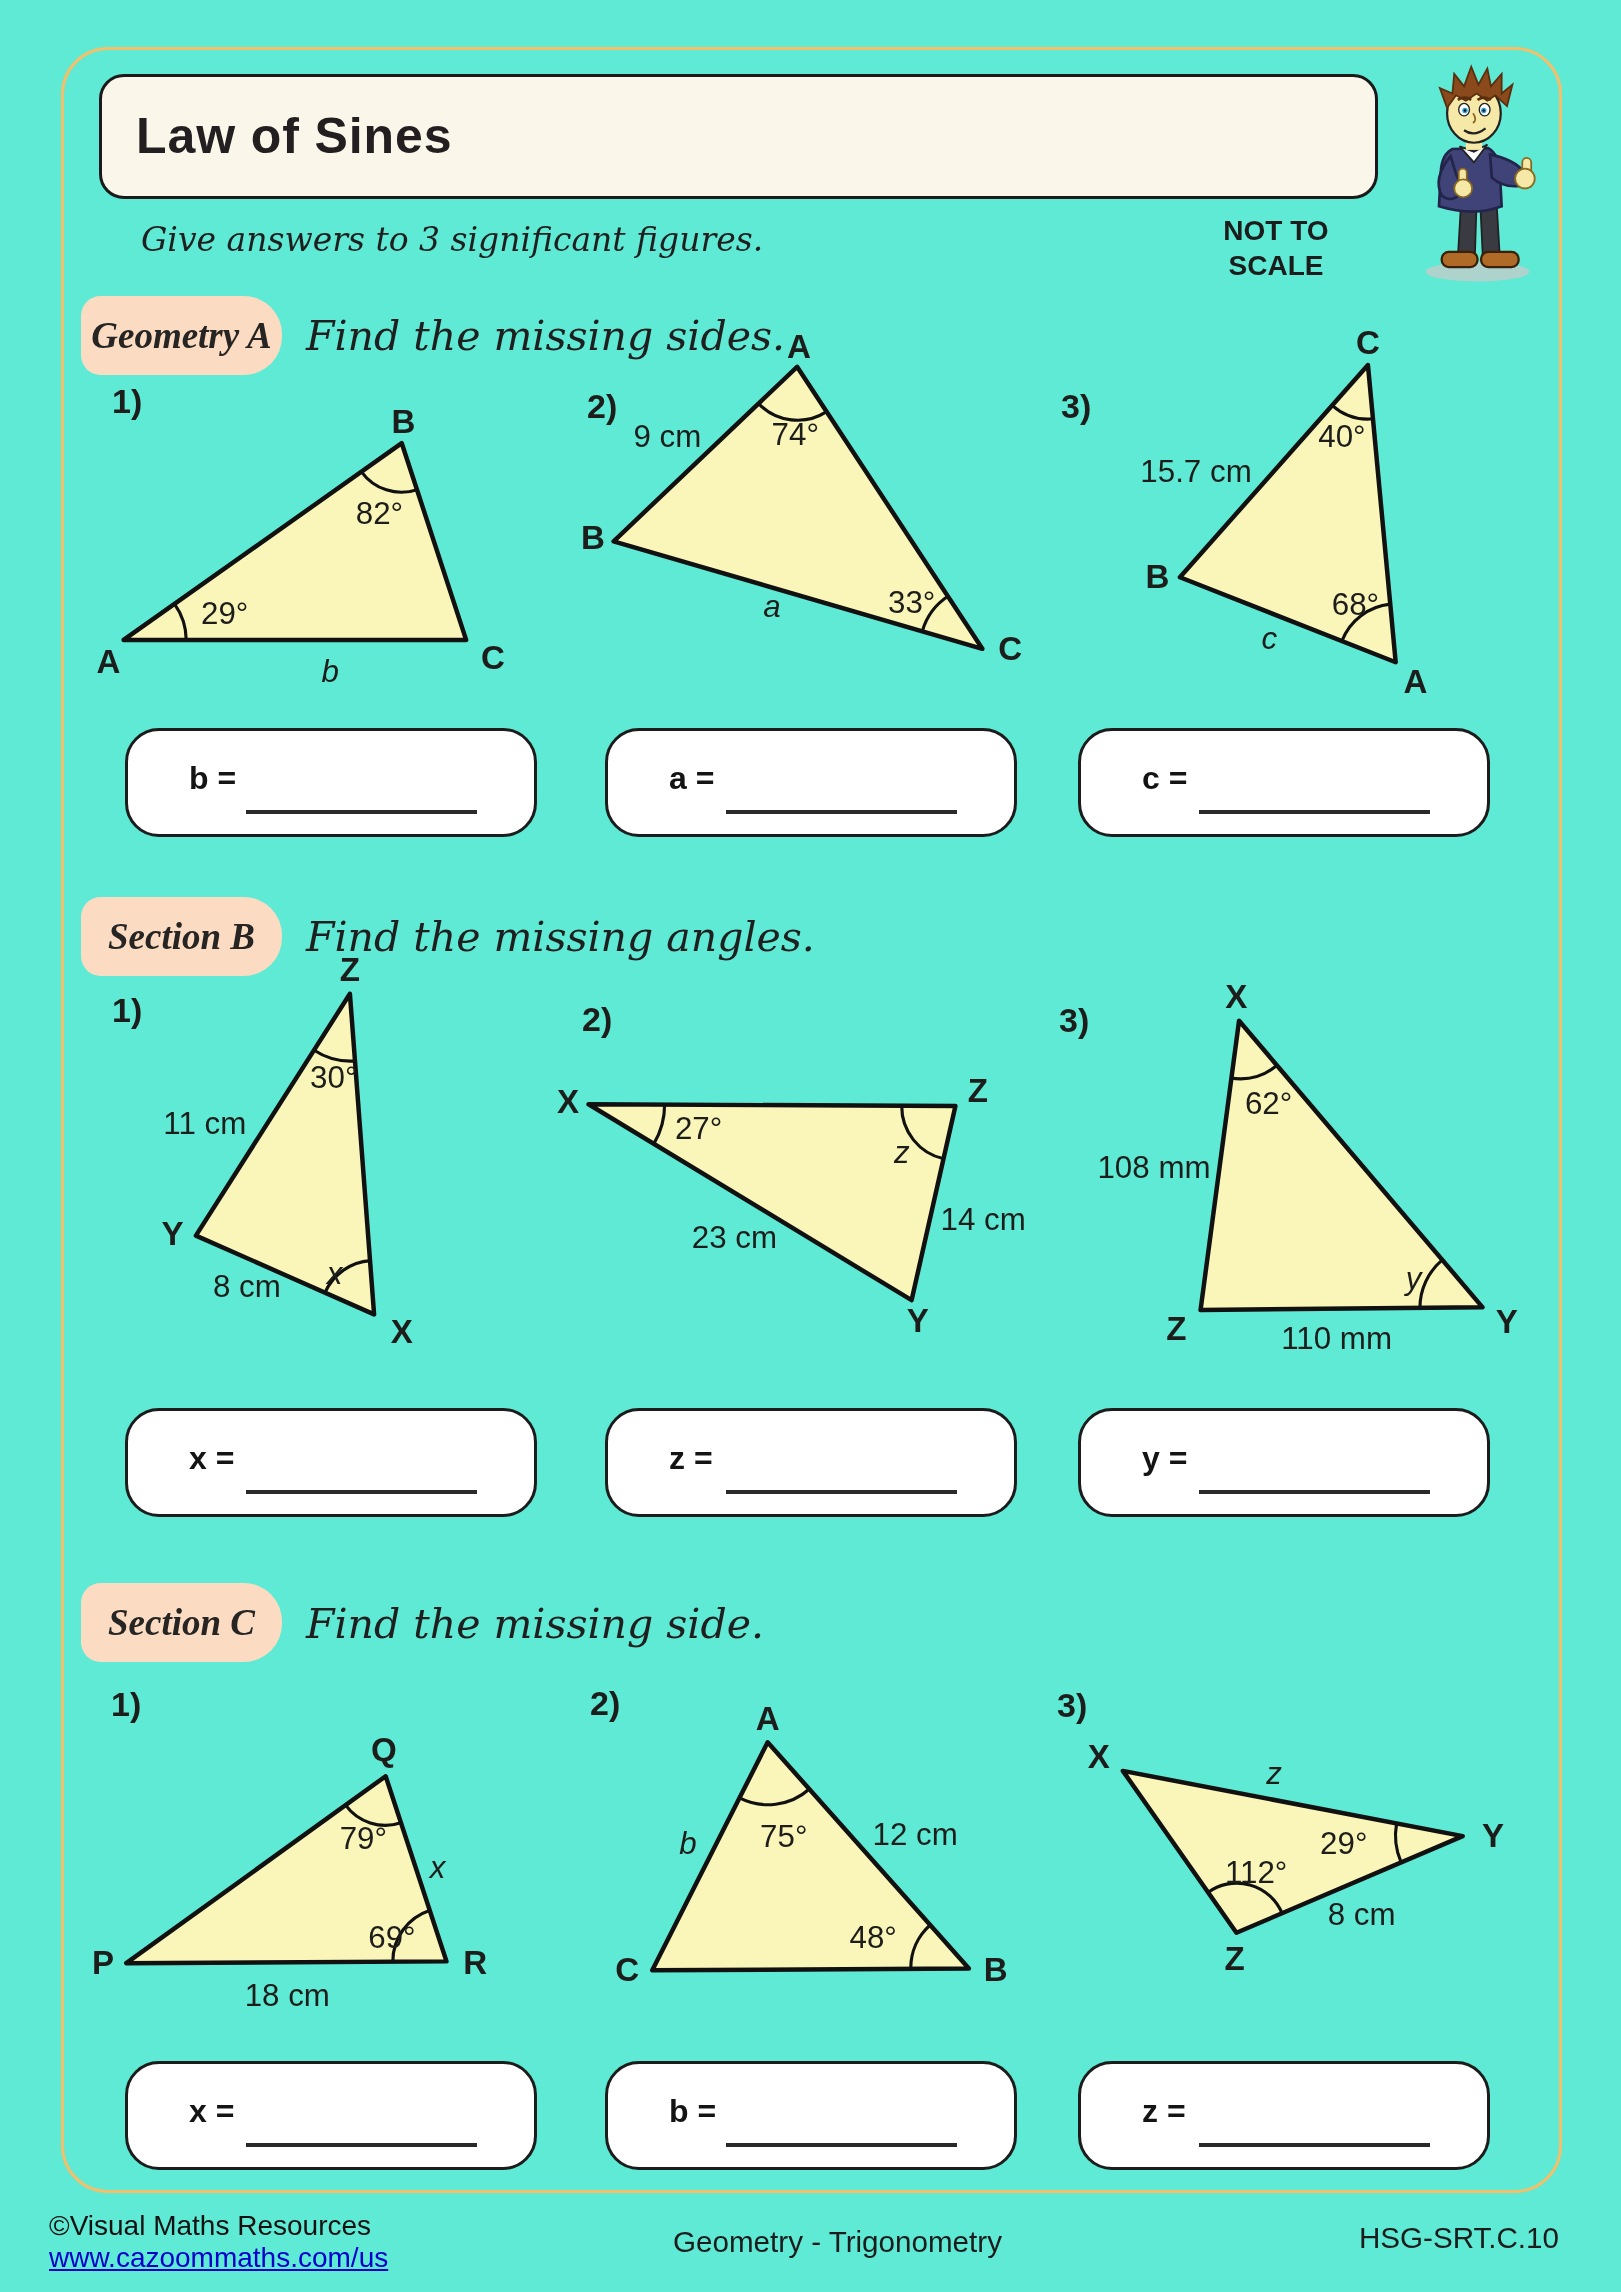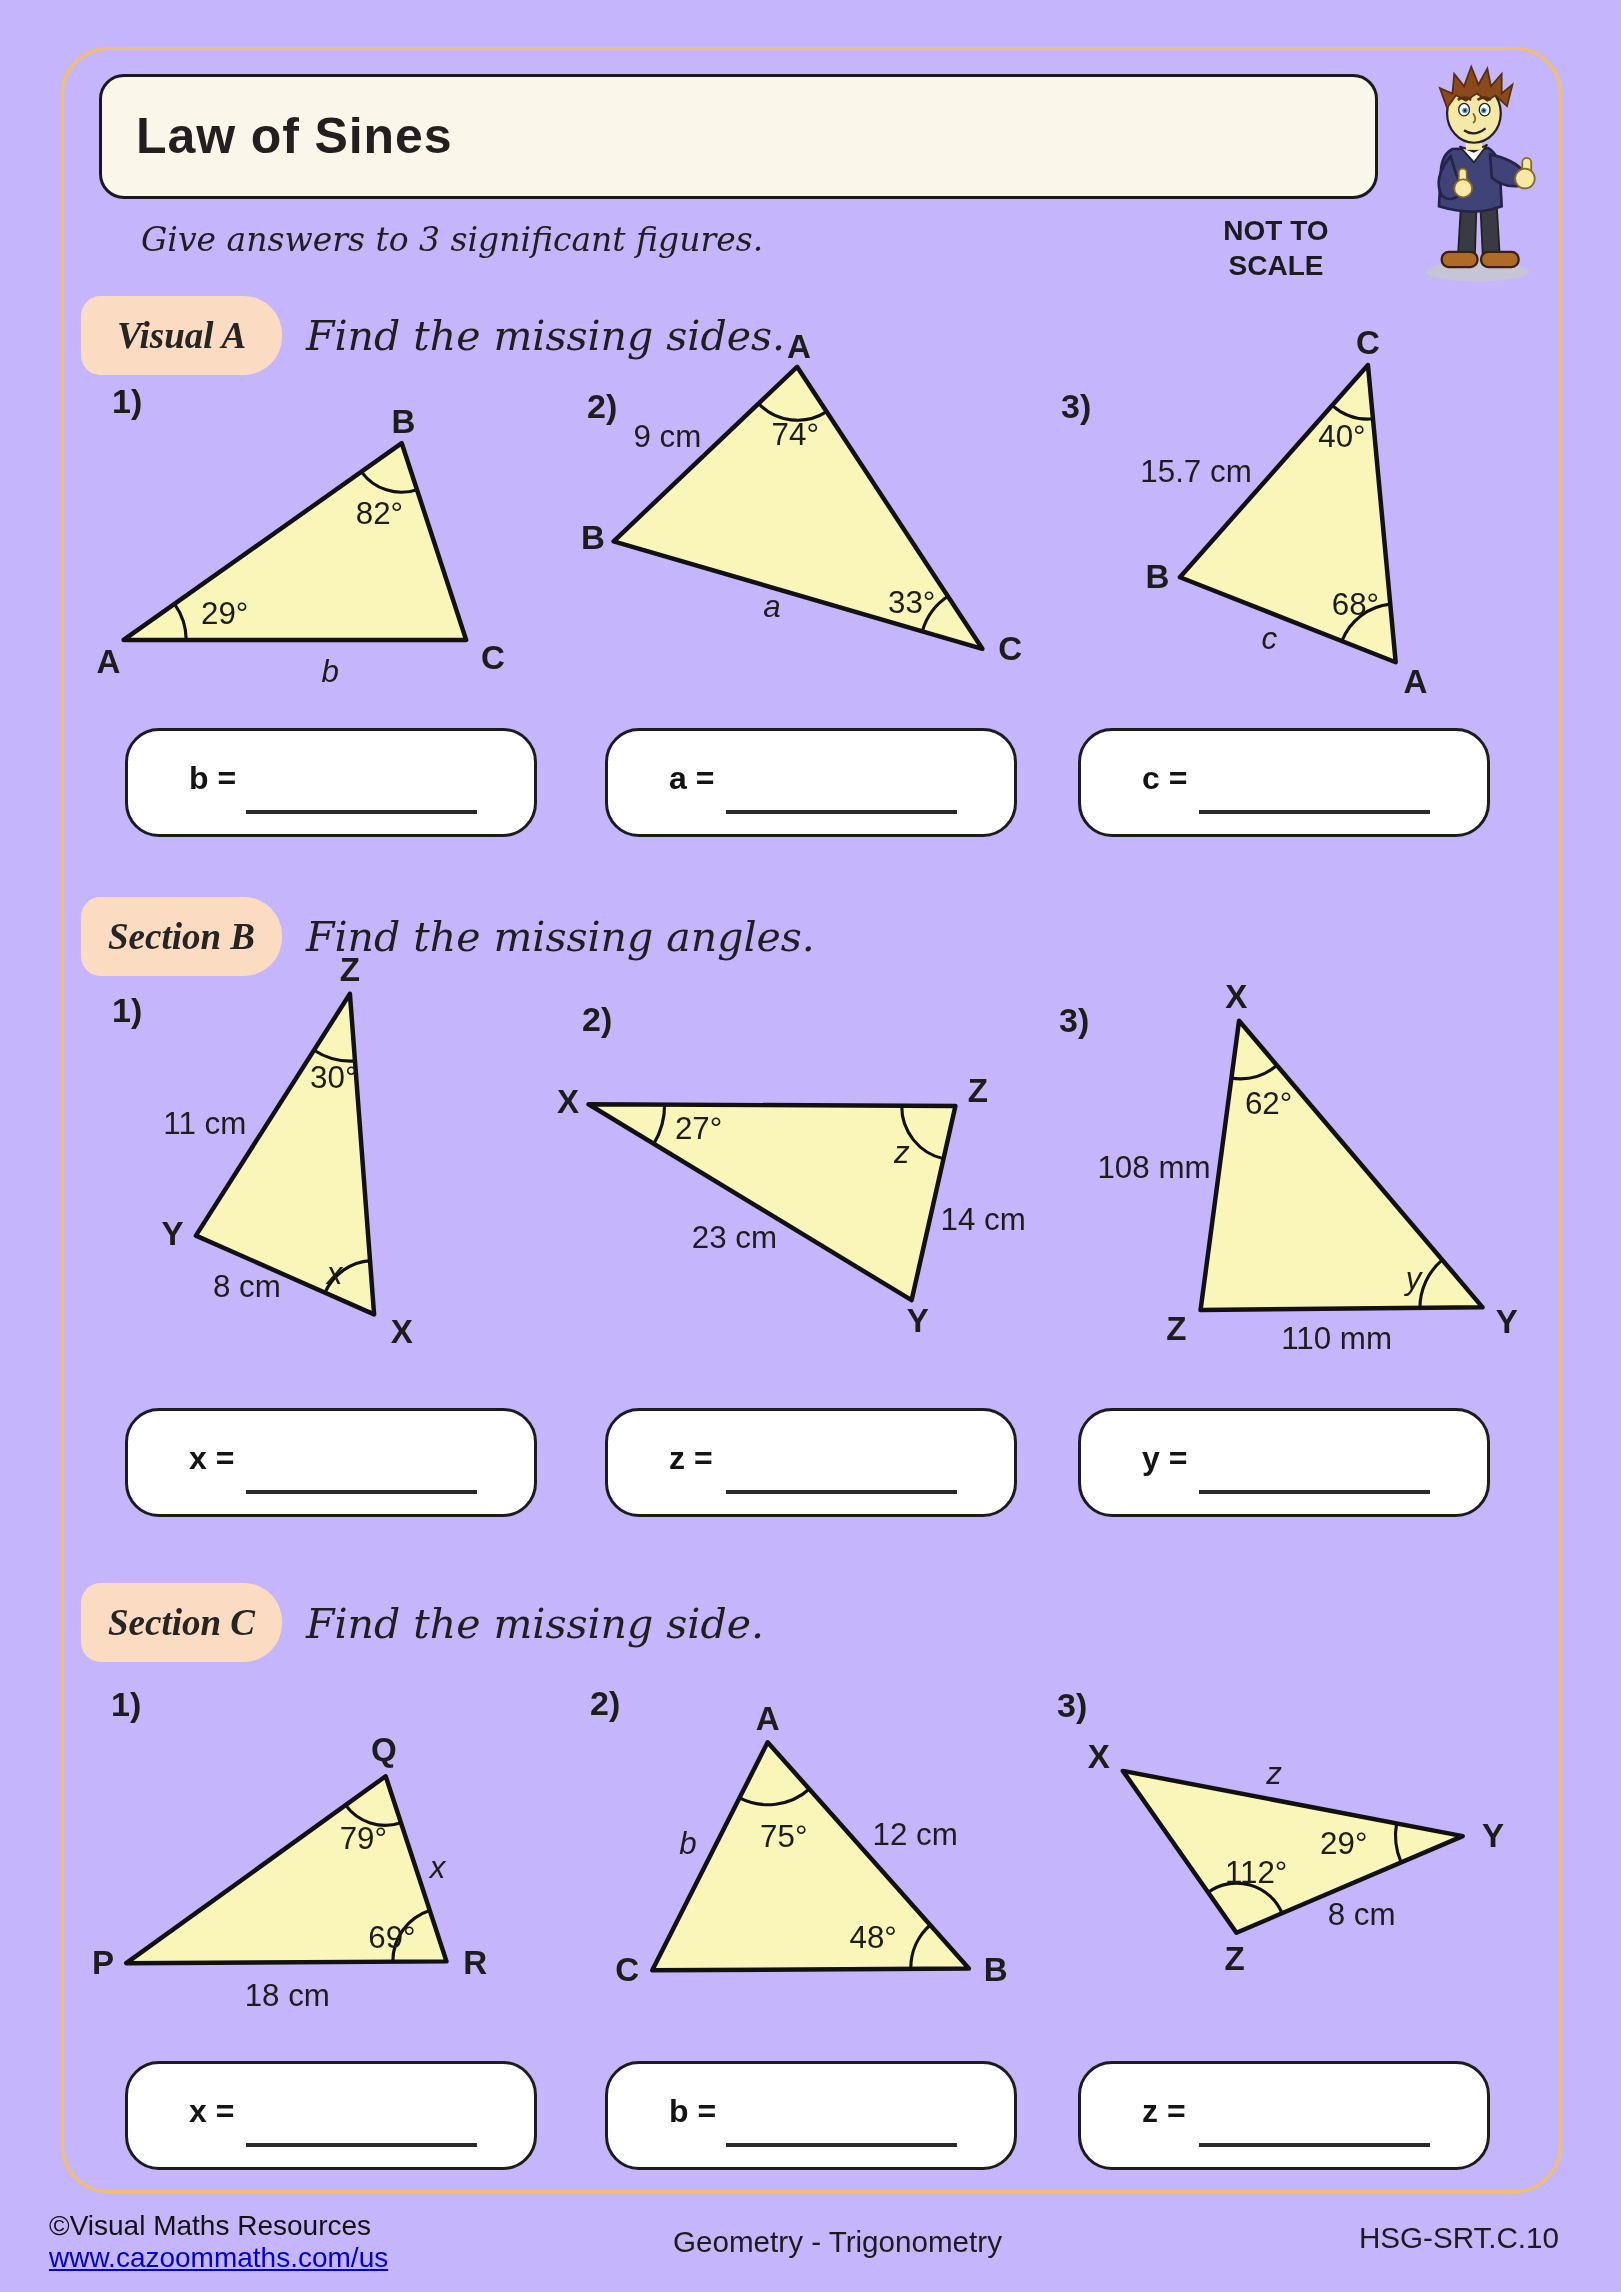--- a/index.html
+++ b/index.html
@@ -1,16 +1,16 @@
 <!DOCTYPE html>
 <html style="font-size:14.3px"><head>
 <meta charset="utf-8">
 <style>
   html,body{margin:0;padding:0;background:#fff;}
-  .page{position:relative;width:1622px;height:2293px;background:#c4b5fd;
+  .page{position:relative;width:1622px;height:2293px;background:#5eead4;
         font-family:"Liberation Sans",sans-serif;color:#1d1d1b;overflow:hidden;}
   .page-border{position:absolute;left:61px;top:47px;width:1495px;height:2140px;
         border:3.6px solid #f3bf6a;border-radius:47px;}
   .title-panel{position:absolute;left:99px;top:74px;width:1279px;height:125px;
         background:#faf6e9;border:3.6px solid #1a1a1a;border-radius:25px;box-sizing:border-box;}
   .title-text{position:absolute;left:34px;top:30px;font-size:50px;font-weight:700;
         letter-spacing:0.9px;color:#231f20;}
   .logo-box{position:absolute;left:1223px;top:75px;width:154px;height:125px;background:#ffffff;
         border:2.7px solid #1a1a1a;border-radius:18px;box-sizing:border-box;}
   .logo-square{position:absolute;left:49px;top:10.7px;width:54px;height:54px;background:#111;}
@@ -86,21 +86,21 @@
     <circle cx="86" cy="63" r="1.4" fill="#111"></circle>
       <circle cx="107" cy="63" r="1.4" fill="#111"></circle>
     <path d="M 78 51 Q 85 46 93 51" stroke="#5a2e0e" stroke-width="3" fill="none"></path>
     <path d="M 100 51 Q 108 46 115 51" stroke="#5a2e0e" stroke-width="3" fill="none"></path>
     <path d="M 95 66 Q 100 73 95 77" stroke="#8a6a20" stroke-width="2" fill="none"></path>
     <path d="M 85 85 Q 96 93 109 83" stroke="#222" stroke-width="2.5" fill="none"></path>
   </svg>
 
   <div class="note">Give answers to 3 significant figures.</div>
 
-  <div class="section-label" style="top:296px;">Visual A</div>
+  <div class="section-label" style="top:296px;">Geometry A</div>
   <div class="section-instruction" style="top:312px;">Find the missing sides.</div>
 
   <div class="pnum" style="left:112px;top:382px;">1)</div>
   <svg style="left:90px;top:394px;" width="484" height="313" viewBox="0 0 540 350">
     <polygon class="tri" points="37,275 348,55 420,275"></polygon>
     <path class="arc" d="M 303 87 A 55 55 0 0 0 365 107"></path>
     <path class="arc" d="M 94 235 A 70 70 0 0 1 107 275"></path>
     <text class="vtx" x="20" y="312" text-anchor="middle">A</text>
     <text class="vtx" x="350" y="44" text-anchor="middle">B</text>
     <text class="vtx" x="450" y="307" text-anchor="middle">C</text>

